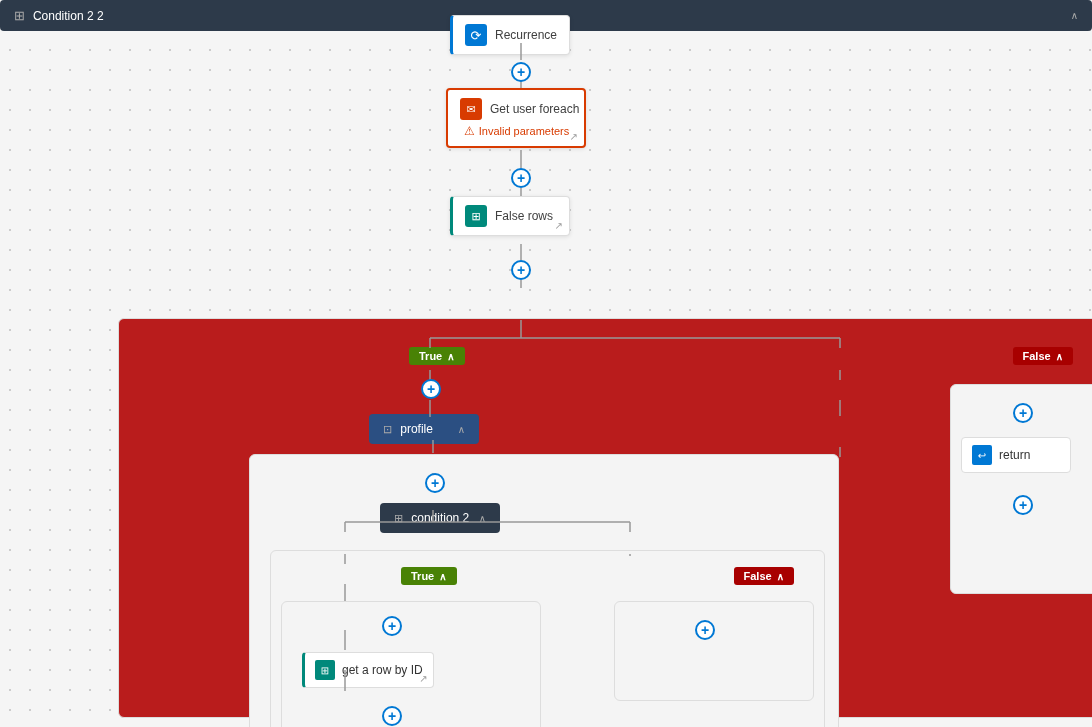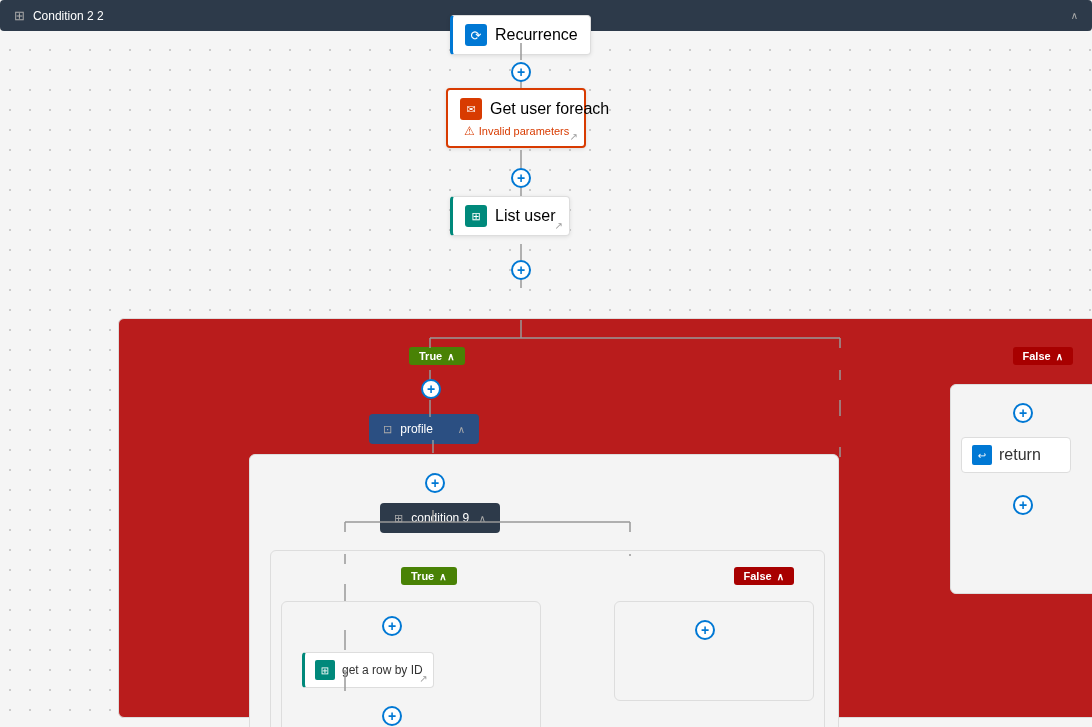--- a/index.html
+++ b/index.html
@@ -60,22 +60,22 @@
       margin-right: 8px;
       display: flex;
       align-items: center;
       justify-content: center;
       flex-shrink: 0;
       font-size: 12px;
       color: white;
     }
 
     .node-card .label {
-      font-size: 16px;
-      color: #000000;
+      font-size: 12px;
+      color: #404040;
       white-space: nowrap;
     }
 
     .node-card .link-icon {
       position: absolute;
       bottom: 4px;
       right: 6px;
       color: #999;
       font-size: 10px;
     }
@@ -335,21 +335,21 @@
     </div>
     <span class="link-icon">↗</span>
   </div>
 
   <div class="add-btn" style="left:511px; top:168px;">
     <span>+</span>
   </div>
 
   <div class="node-card node-listrows" style="left:450px; top:196px;">
     <div class="icon" style="background:#00897b; font-size:11px;">⊞</div>
-    <span class="label">List user</span>
+    <span class="label">False rows</span>
     <span class="link-icon">↗</span>
   </div>
 
   <div class="add-btn" style="left:511px; top:260px;">
     <span>+</span>
   </div>
 
   <div class="node-condition22">
     <span class="icon">⊞</span>
     <span class="label">Condition 2 2</span>
@@ -379,21 +379,21 @@
     </div>
 
     <div class="inner-branch" style="left:130px; top:135px; width:590px; min-height:540px;">
 
       <div class="add-btn" style="left:175px; top:18px; position:absolute;">
         <span>+</span>
       </div>
 
       <div class="node-condition2" style="left:130px; top:48px;">
         <span style="margin-right:8px; font-size:11px; color:#aaa;">⊞</span>
-        <span style="color:white; font-size:12px;">condition 9</span>
+        <span style="color:white; font-size:12px;">condition 2</span>
         <span style="margin-left:auto; color:#aaa; font-size:10px;">∧</span>
       </div>
 
       <div class="inner-branch" style="left:20px; top:95px; width:555px; min-height:380px;">
 
         <div class="badge badge-true" style="left:130px; top:16px;">
           <span>True</span>
           <span style="font-size:10px;">∧</span>
         </div>
 
@@ -431,21 +431,21 @@
     </div>
 
     <div class="inner-branch" style="right:18px; top:65px; width:165px; min-height:210px;">
 
       <div class="add-btn" style="left:62px; top:18px; position:absolute;">
         <span>+</span>
       </div>
 
       <div class="node-return" style="left:10px; top:52px; position:absolute;">
         <div class="icon" style="background:#0078d4; font-size:10px; width:20px; height:20px; margin-right:7px; border-radius:2px; color:white; display:flex; align-items:center; justify-content:center;">↩</div>
-        <span style="font-size:16px; color:#333;">return</span>
+        <span style="font-size:12px; color:#333;">return</span>
       </div>
 
       <div class="add-btn" style="left:62px; top:110px; position:absolute;">
         <span>+</span>
       </div>
 
     </div>
 
   </div>
 

